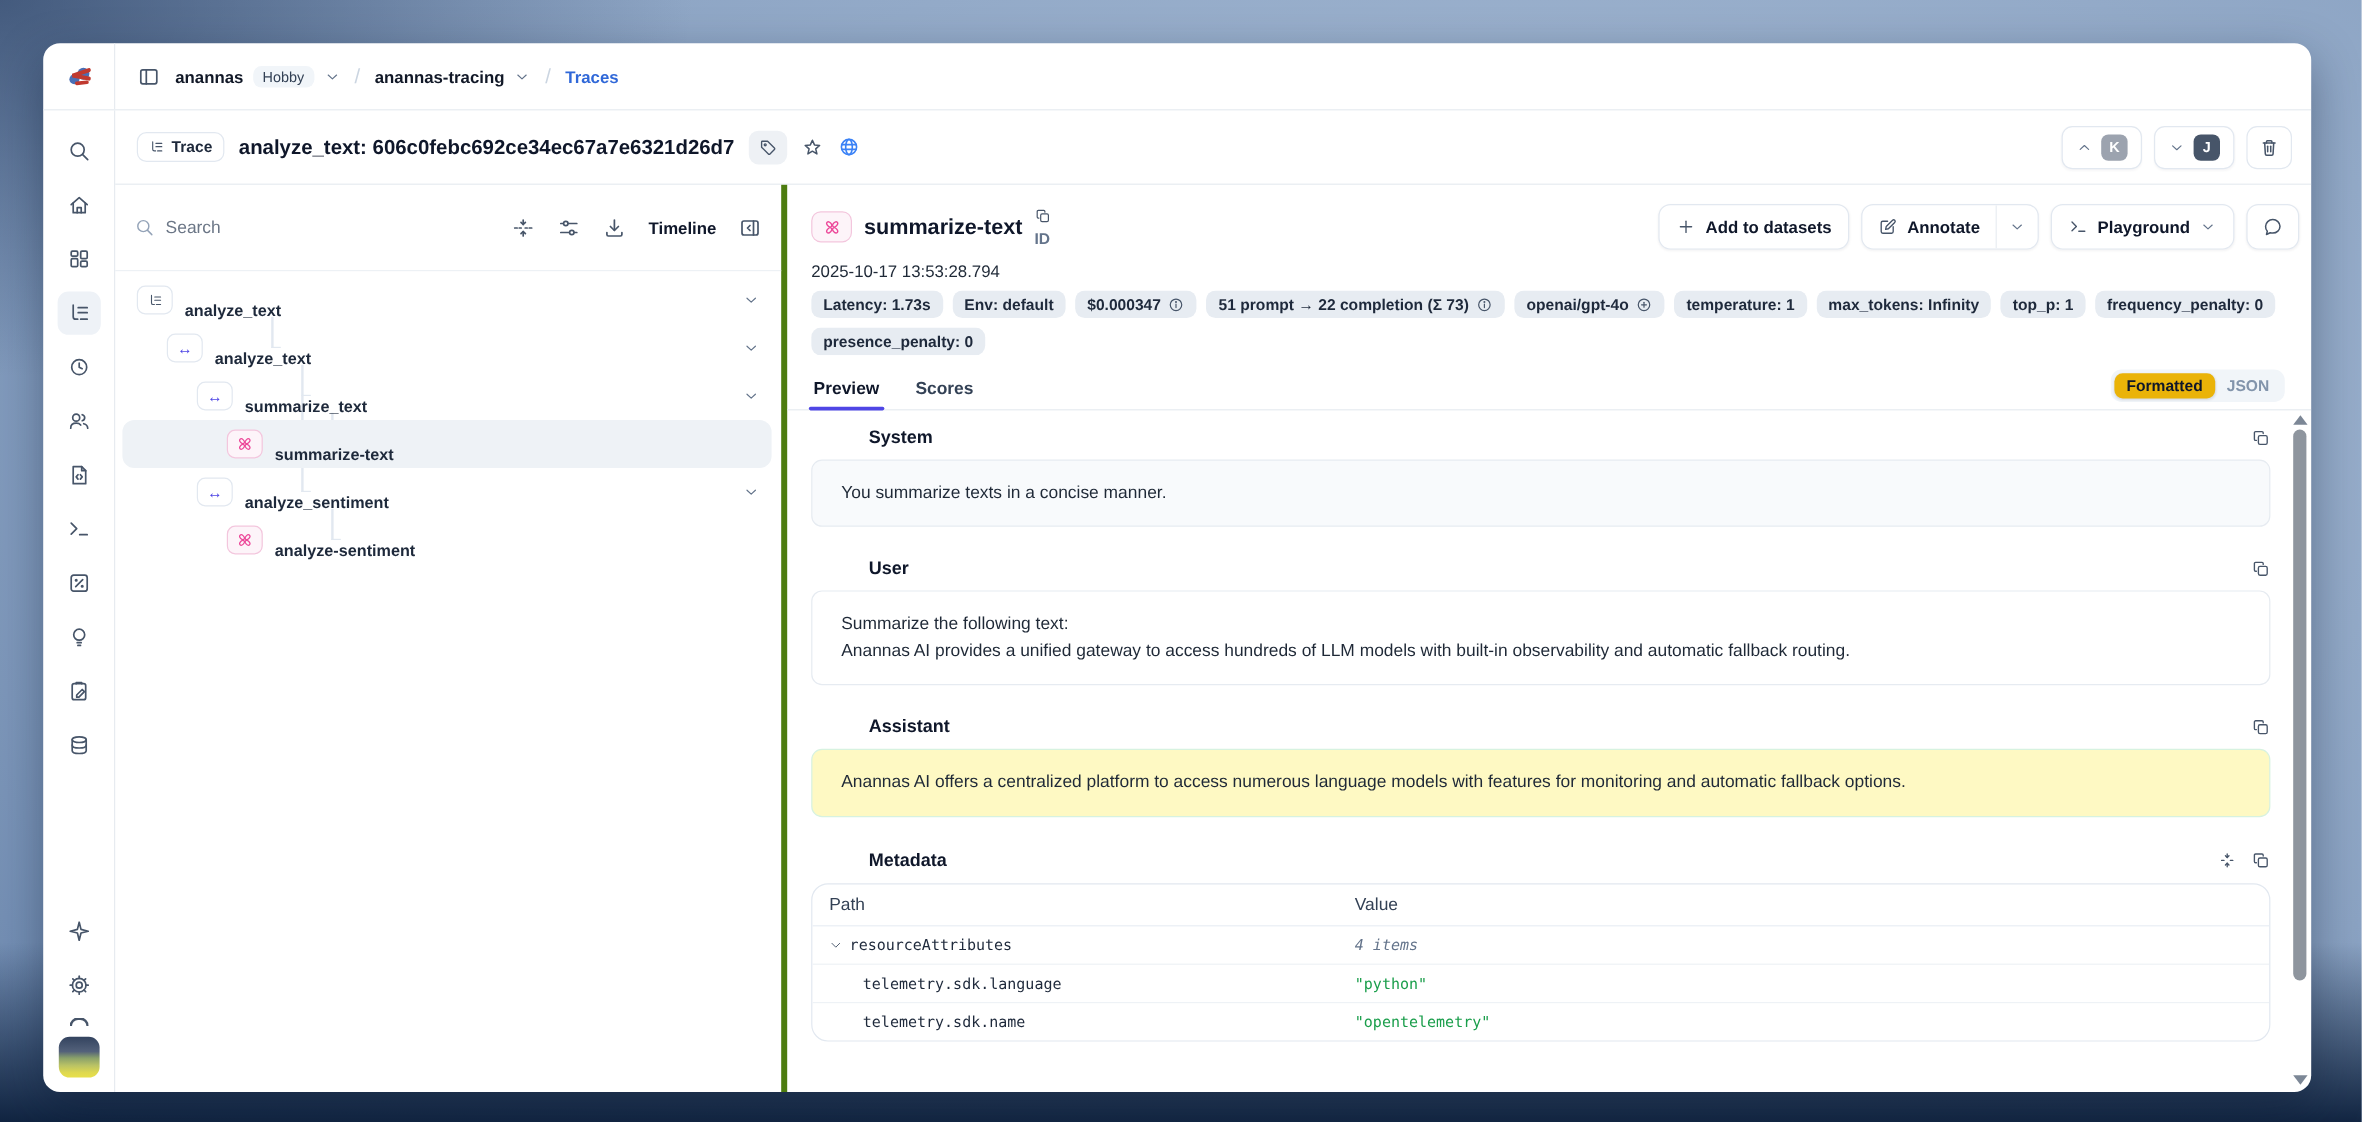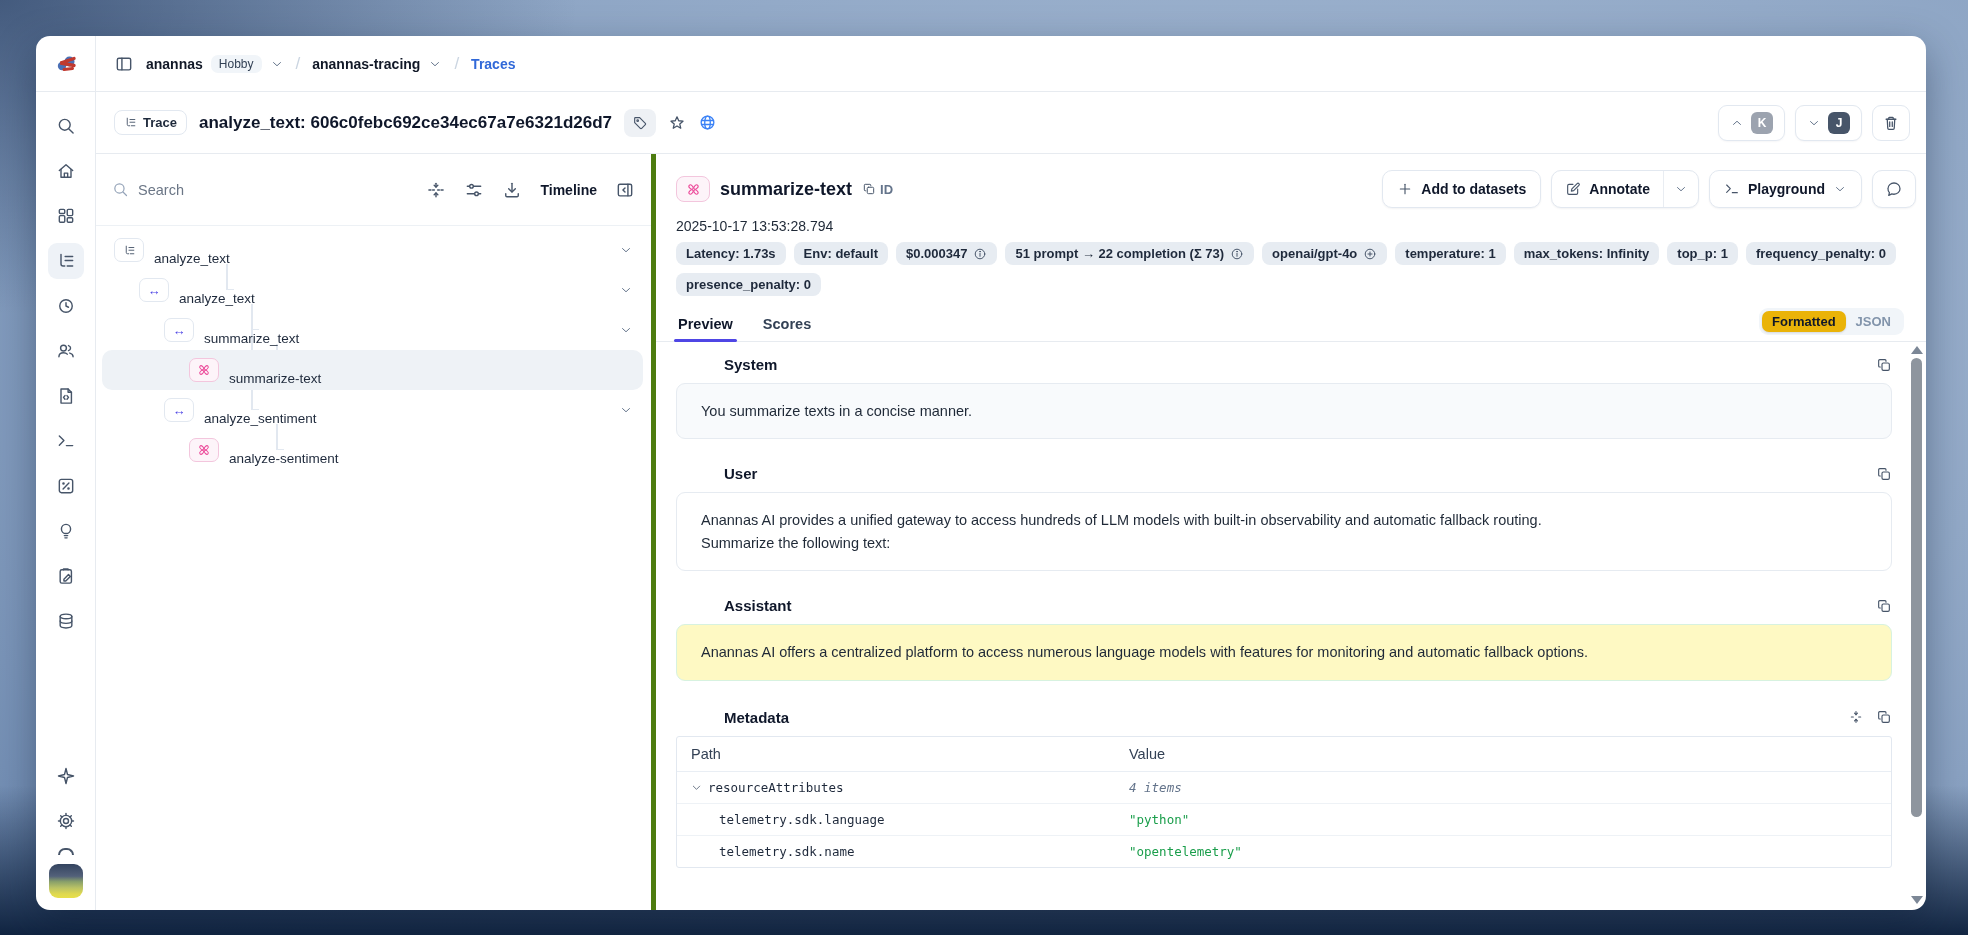--- a/index.html
+++ b/index.html
@@ -59,30 +59,30 @@
   .search-wrap{ display:flex; align-items:center; gap:9px; flex:1; }
   .search-input{ border:none; outline:none; font-size:14.5px; color:#334155; width:120px; font-family:"Liberation Sans",sans-serif; }
   .search-input::placeholder{ color:#6b7686; }
   .th-icons{ display:flex; align-items:center; gap:18px; }
   .timeline-lbl{ font-size:14px; font-weight:700; color:#0f172a; }
   .tree-body{ flex:1; position:relative; padding:4px 8px 0 6px; overflow:hidden; }
   .tree-row{ height:40px; display:flex; align-items:center; gap:10px; position:relative; border-radius:10px; padding-right:10px; }
   .tree-row.selected{ background:#eef2f6; }
   .node-box{ height:24px; min-width:30px; padding:0 5px; border:1px solid #e2e8f0; background:#fff; border-radius:7px; display:flex; align-items:center; justify-content:center; flex:none; }
   .span-arrow{ color:#4f46e5; font-size:13px; font-weight:700; line-height:1; }
-  .tree-label{ font-size:13.5px; color:#1e293b; font-weight:400;margin-top:16px; }
+  .tree-label{ font-size:13.5px; color:#1e293b; font-weight:700;margin-top:16px; }
   .row-chev{ margin-left:auto; }
   .lvl0{ padding-left:12px; } .lvl1{ padding-left:37px; } .lvl2{ padding-left:62px; } .lvl3{ padding-left:87px; }
   .conn{ position:absolute; background:#e2e8f0; }
   
   .detail-panel{ flex:1; min-width:0; display:flex; flex-direction:column; position:relative; }
   .detail-header{ flex:none; display:flex; align-items:center; padding:16px 10px 6px 20px; gap:10px; overflow:hidden; white-space:nowrap; }
   .gen-box{ height:26px; width:34px; border:1px solid #f3c6dd; background:#fdf4f9; border-radius:8px; display:flex; align-items:center; justify-content:center; flex:none; }
   .detail-title{ font-size:18px; font-weight:700; color:#0f172a; }
-  .id-lbl{ color:#64748b; font-size:13px; font-weight:600; display:flex; gap:4px; }
+  .id-lbl{ color:#64748b; font-size:13px; font-weight:600; display:flex; gap:4px;flex-direction:column; }
   .dh-right{ margin-left:auto; display:flex; align-items:center; gap:10px; flex:none; }
   .btn{ display:flex; align-items:center; gap:8px; height:38px; padding:0 14px; border:1px solid #e2e8f0; border-radius:10px; background:#fff; font-size:14px; font-weight:600; color:#0f172a; box-shadow:0 1px 2px rgba(15,23,42,.05); }
   .split{ display:flex; align-items:stretch; border:1px solid #e2e8f0; border-radius:10px; background:#fff; overflow:hidden; height:38px; box-shadow:0 1px 2px rgba(15,23,42,.05); }
   .split-main{ display:flex; align-items:center; gap:8px; padding:0 13px; font-size:14px; font-weight:600; }
   .split-div{ width:1px; background:#e9edf2; }
   .split-caret{ width:34px; display:flex; align-items:center; justify-content:center; }
   .timestamp{ padding:4px 20px 2px; font-size:14px; color:#1f2937; }
   .badge-rows{ padding:6px 0 4px 20px; display:flex; flex-direction:column; gap:8px; }
   .badge-row{ display:flex; gap:8px; overflow:hidden; white-space:nowrap; }
   .badge{ flex:none; display:flex; align-items:center; gap:6px; background:#e7ecf2; border-radius:8px; padding:4px 10px; font-size:13px; font-weight:600; color:#1e293b; }
@@ -99,21 +99,21 @@
   .scroll-area{ flex:1; min-height:0; overflow:hidden; padding:14px 34px 0 20px; position:relative; }
   .sec-head{ display:flex; align-items:center; margin-bottom:10px; }
   .sec-title{ font-size:15px; font-weight:600; color:#0f172a;margin-left:48px; }
   .sec-icons{ margin-left:auto; display:flex; gap:12px; align-items:center; }
   .msg-box{ border:1px solid #e6ebf1; border-radius:9px; padding:16px 24px; font-size:14.5px; color:#1f2937; line-height:1.55; }
   .sys{ background:#f8fafc; }
   .usr{ background:#fff; }
   .ast{ background:#fef9c3; border-color:#d7f2e0; }
   .sec-gap{ height:26px; }
   
-  .meta-table{ border:1px solid #e2e8f0; border-radius:3px; overflow:hidden; background:#fff; }
+  .meta-table{ border:1px solid #e2e8f0; border-radius:14px; overflow:hidden; background:#fff; }
   .meta-hrow{ display:grid; grid-template-columns:438px 1fr; padding:9px 14px; border-bottom:1px solid #e9eef4; font-size:14.5px; color:#334155; font-weight:500; }
   .meta-row{ display:grid; grid-template-columns:438px 1fr; padding:8px 14px; border-bottom:1px solid #eef2f6; font-family:"DejaVu Sans Mono", monospace; font-size:12.5px; color:#1e293b; align-items:center; }
   .meta-row:last-child{ border-bottom:none; }
   .meta-path{ display:flex; align-items:center; gap:6px; }
   .meta-indent{ padding-left:28px; }
   .items-val{ font-style:italic; color:#64748b; }
   .green-val{ color:#1a9e4b; }
   
   .vscroll{ position:absolute; right:2px; top:0; bottom:4px; width:15px; display:flex; flex-direction:column; align-items:center; }
   .sb-up{ width:0; height:0; border-left:6px solid transparent; border-right:6px solid transparent; border-bottom:8px solid #7c8796; margin-top:4px; }
@@ -601,22 +601,22 @@
             <div class="sec-head">
               <span class="sec-title">User</span>
               <span class="sec-icons">
                   <svg class="ic ic-sm" viewBox="0 0 24 24">
                     <rect x="9" y="9" width="11" height="11" rx="2"></rect>
                     <path d="M6.5 15 H5.5 A1.5 1.5 0 0 1 4 13.5 V5.5 A1.5 1.5 0 0 1 5.5 4 H13.5 A1.5 1.5 0 0 1 15 5.5 V6.5"></path>
                   </svg>
                 </span>
             </div>
             <div class="msg-box usr">
+              <div>Summarize the following text:</div>
               <div>Anannas AI provides a unified gateway to access hundreds of LLM models with built-in observability and automatic fallback routing.</div>
-              <div>Summarize the following text:</div>
             </div>
 
             <div class="sec-gap"></div>
 
             <div class="sec-head">
               <span class="sec-title">Assistant</span>
               <span class="sec-icons">
                   <svg class="ic ic-sm" viewBox="0 0 24 24">
                     <rect x="9" y="9" width="11" height="11" rx="2"></rect>
                     <path d="M6.5 15 H5.5 A1.5 1.5 0 0 1 4 13.5 V5.5 A1.5 1.5 0 0 1 5.5 4 H13.5 A1.5 1.5 0 0 1 15 5.5 V6.5"></path>

